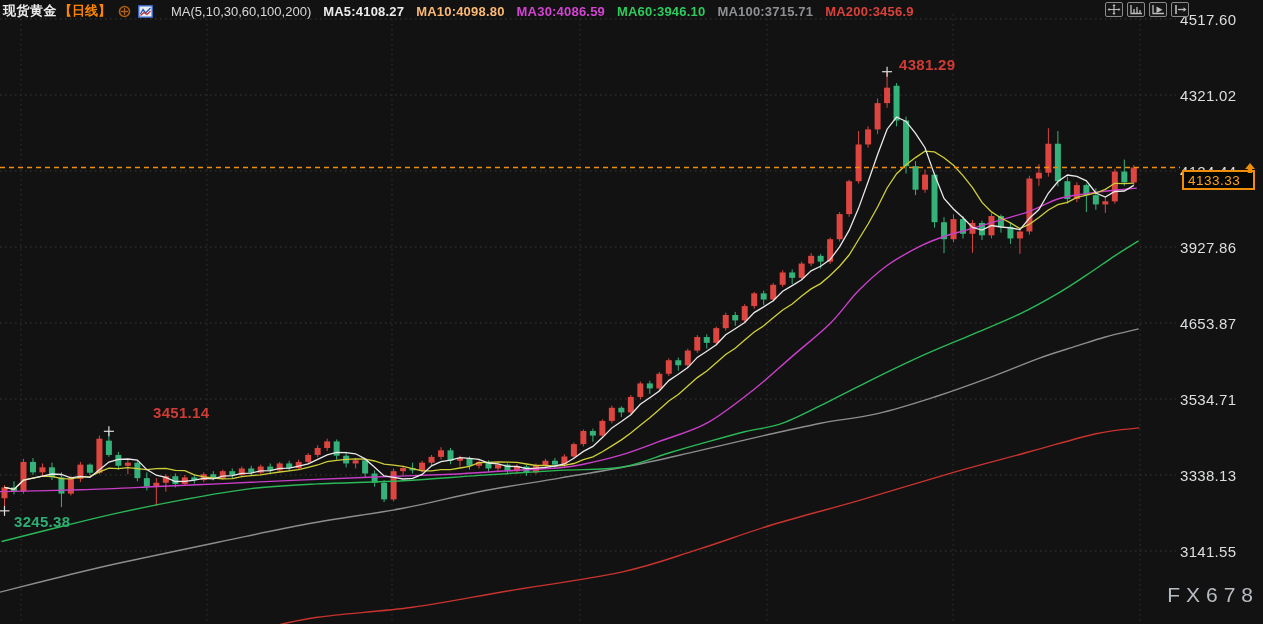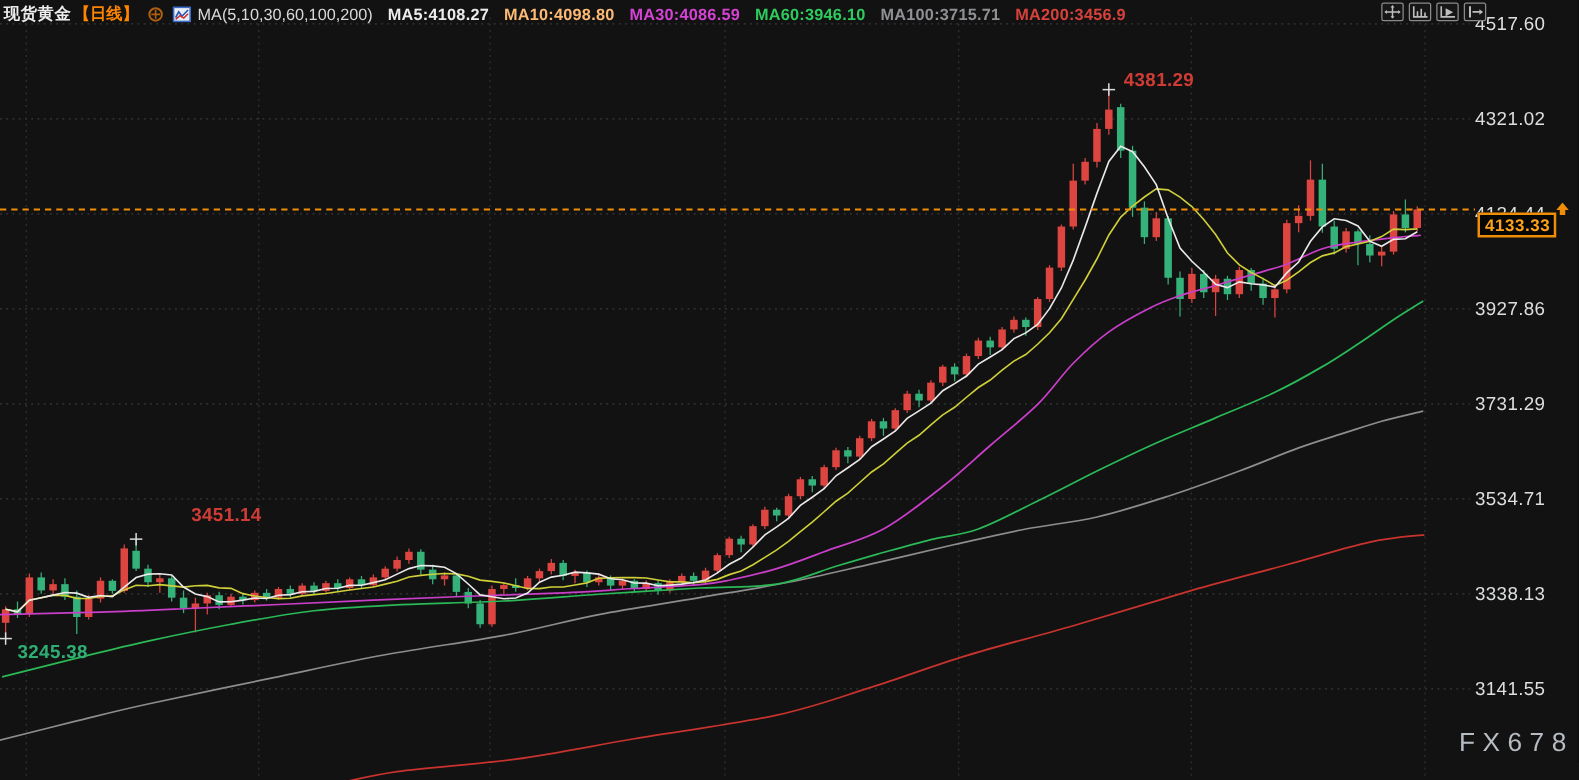--- a/index.html
+++ b/index.html
@@ -4,31 +4,31 @@
 <style>
   html,body{margin:0;padding:0;background:#000;}
   .app{position:relative;width:1263px;height:624px;background:#121212;overflow:hidden;
        font-family:"Liberation Sans",sans-serif;padding-left:12px;-webkit-font-smoothing:antialiased;}
   #chart{position:absolute;left:0;top:0;}
   .header{position:absolute;left:3px;top:2px;height:18px;display:flex;align-items:center;
           font-size:13px;white-space:nowrap;z-index:5;}
   .sym{color:#ececec;font-weight:bold;letter-spacing:.5px;}
   .period{color:#ff8400;font-weight:bold;margin-left:2px;}
   .hicon{display:inline-flex;align-items:center;margin-left:7px;}
-  .maparam{color:#d9d9d9;margin-left:5px;}
+  .maparam{color:#d9d9d9;margin-left:18px;}
   #legend{display:inline-flex;}
   .legitem{margin-left:12px;font-weight:bold;letter-spacing:.2px;}
   .toolbar{position:absolute;right:86px;top:2px;display:flex;gap:4px;z-index:6;}
   .tbtn{width:18px;height:15px;background:#161616;border:1px solid #8a8a8a;border-radius:2px;
         display:flex;align-items:center;justify-content:center;box-sizing:border-box;}
   .axis-label{position:absolute;left:1180px;width:72px;font-size:15px;color:#dcdee0;
               letter-spacing:.3px;z-index:4;}
-  .tag{position:absolute;left:1182px;width:63px;height:20px;box-sizing:border-box;
+  .tag{position:absolute;left:1182px;width:73px;height:20px;box-sizing:border-box;
        background:#060604;border:2px solid #ef8d09;color:#ffa21a;font-size:13.5px;
-       font-weight:bold;line-height:17px;padding-left:4px;letter-spacing:.5px;z-index:7;}
+       font-weight:normal;line-height:17px;padding-left:4px;letter-spacing:.5px;z-index:7;}
   .tagarrow{position:absolute;left:1243px;width:14px;height:12px;z-index:8;}
   .ann{position:absolute;font-size:15px;font-weight:bold;letter-spacing:.3px;z-index:4;}
   .watermark{position:absolute;right:16px;bottom:17px;font-size:21px;color:#c6cbd1;
              letter-spacing:6px;opacity:.92;z-index:3;}
 </style>
 </head>
 <body>
 
 <div class="app">
 
@@ -356,21 +356,21 @@
         <path d="M13.5 5.5l-3-2.2v4.4z" fill="#bdbdbd"></path>
       </svg>
     </span>
   </div>
 
   <div id="axis">
       <div class="axis-label" style="top: 11px;">4517.60</div>
       <div class="axis-label" style="top: 87px;">4321.02</div>
       <div class="axis-label" style="top: 163px;">4124.44</div>
       <div class="axis-label" style="top: 239px;">3927.86</div>
-      <div class="axis-label" style="top: 315px;">3731.29</div>
+      <div class="axis-label" style="top: 315px;">4653.87</div>
       <div class="axis-label" style="top: 391px;">3534.71</div>
       <div class="axis-label" style="top: 467px;">3338.13</div>
       <div class="axis-label" style="top: 543px;">3141.55</div>
     </div>
 
   <div class="tag" id="price-tag" style="top: 170px; color: rgb(255, 162, 26); border-color: rgb(239, 141, 9);">
     <span>4133.33</span>
   </div>
   <div class="tagarrow" id="tag-arrow" style="top: 161px;">
     <svg width="14" height="12" viewBox="0 0 14 12">

